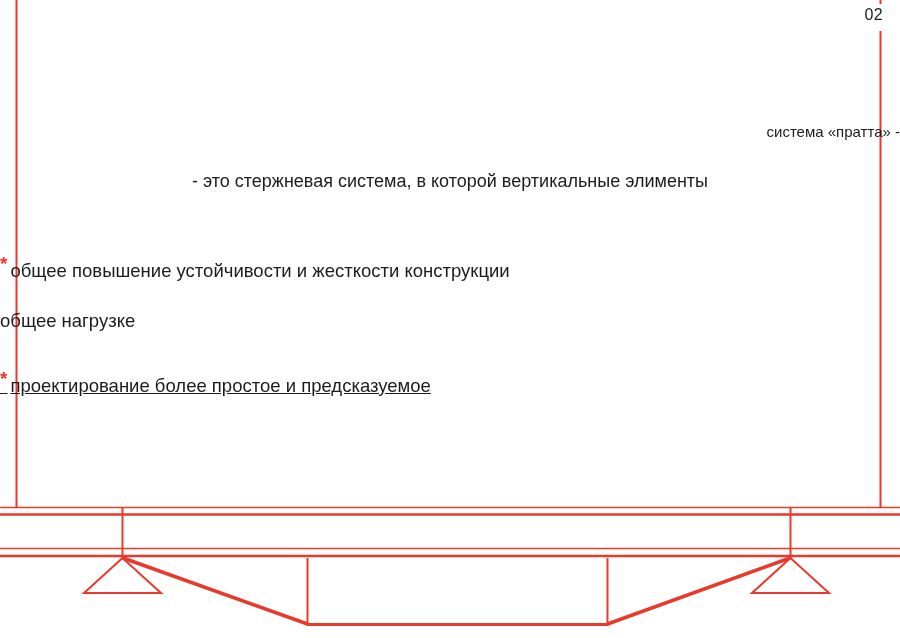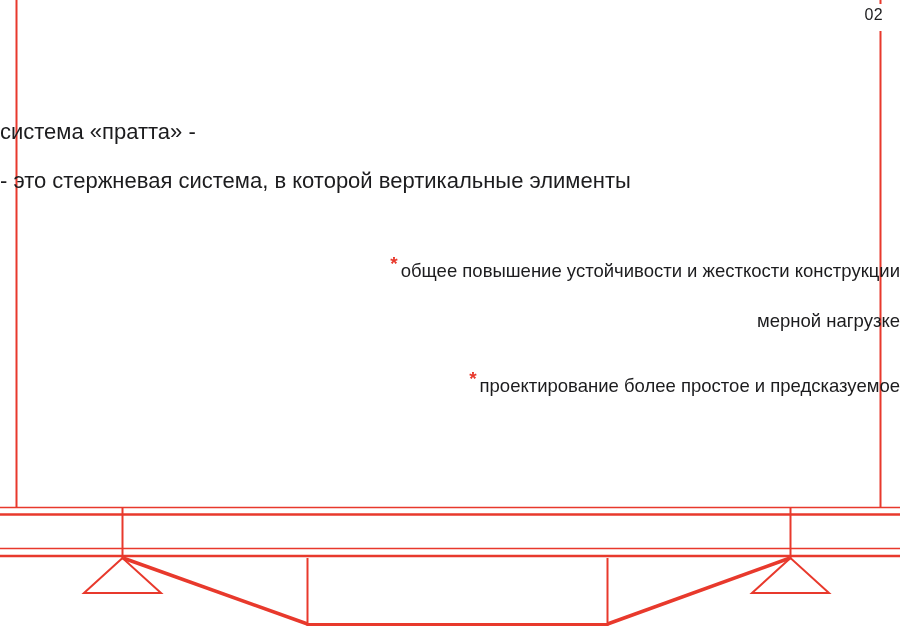--- a/index.html
+++ b/index.html
@@ -31,44 +31,44 @@
     position: absolute;
     top: 7px; right: 17px;
     font-size: 16px;
     line-height: 1;
     letter-spacing: 0.3px;
     color: var(--ink);
   }
   .slide-title {
     position: absolute;
     top: 119px; left: 0; right: 0;
-    text-align: left;
-    font-size: 22px;
+    text-align: right;
+    font-size: 15px;
     line-height: 26px;
     color: var(--ink);
   }
   .definition {
     position: absolute;
     top: 168px; left: 0; right: 0;
-    text-align: left;
-    font-size: 22px;
+    text-align: center;
+    font-size: 18px;
     line-height: 26px;
     color: var(--ink);
   }
   .bullet {
     position: absolute;
     left: 0; right: 0;
-    text-align: right;
+    text-align: left;
     font-size: 18.5px;
     line-height: 26px;
     color: var(--ink);
   }
   .bullet-1 { top: 258px; }
   .bullet-2 { top: 308px; }
-  .bullet-3 { top: 373px; }
+  .bullet-3 { top: 373px; text-decoration: underline; }
   .ast {
     color: var(--accent);
     font-weight: 700;
     font-size: 19px;
     position: relative;
     top: -7px;
     margin-right: 3px;
   }
   .art path { stroke: var(--accent); fill: none; }
 </style>
@@ -107,20 +107,20 @@
 
   <div class="definition">
     <div>- это стержневая система, в которой вертикальные элименты</div>
   </div>
 
   <div class="bullet bullet-1">
     <div><span class="ast">*</span><span>общее повышение устойчивости и жесткости конструкции</span></div>
   </div>
 
   <div class="bullet bullet-2">
-    <div>мерной нагрузке</div>
+    <div>общее нагрузке</div>
   </div>
 
   <div class="bullet bullet-3">
     <div><span class="ast">*</span><span>проектирование более простое и предсказуемое</span></div>
   </div>
 
 </div>
 
 </body></html>

